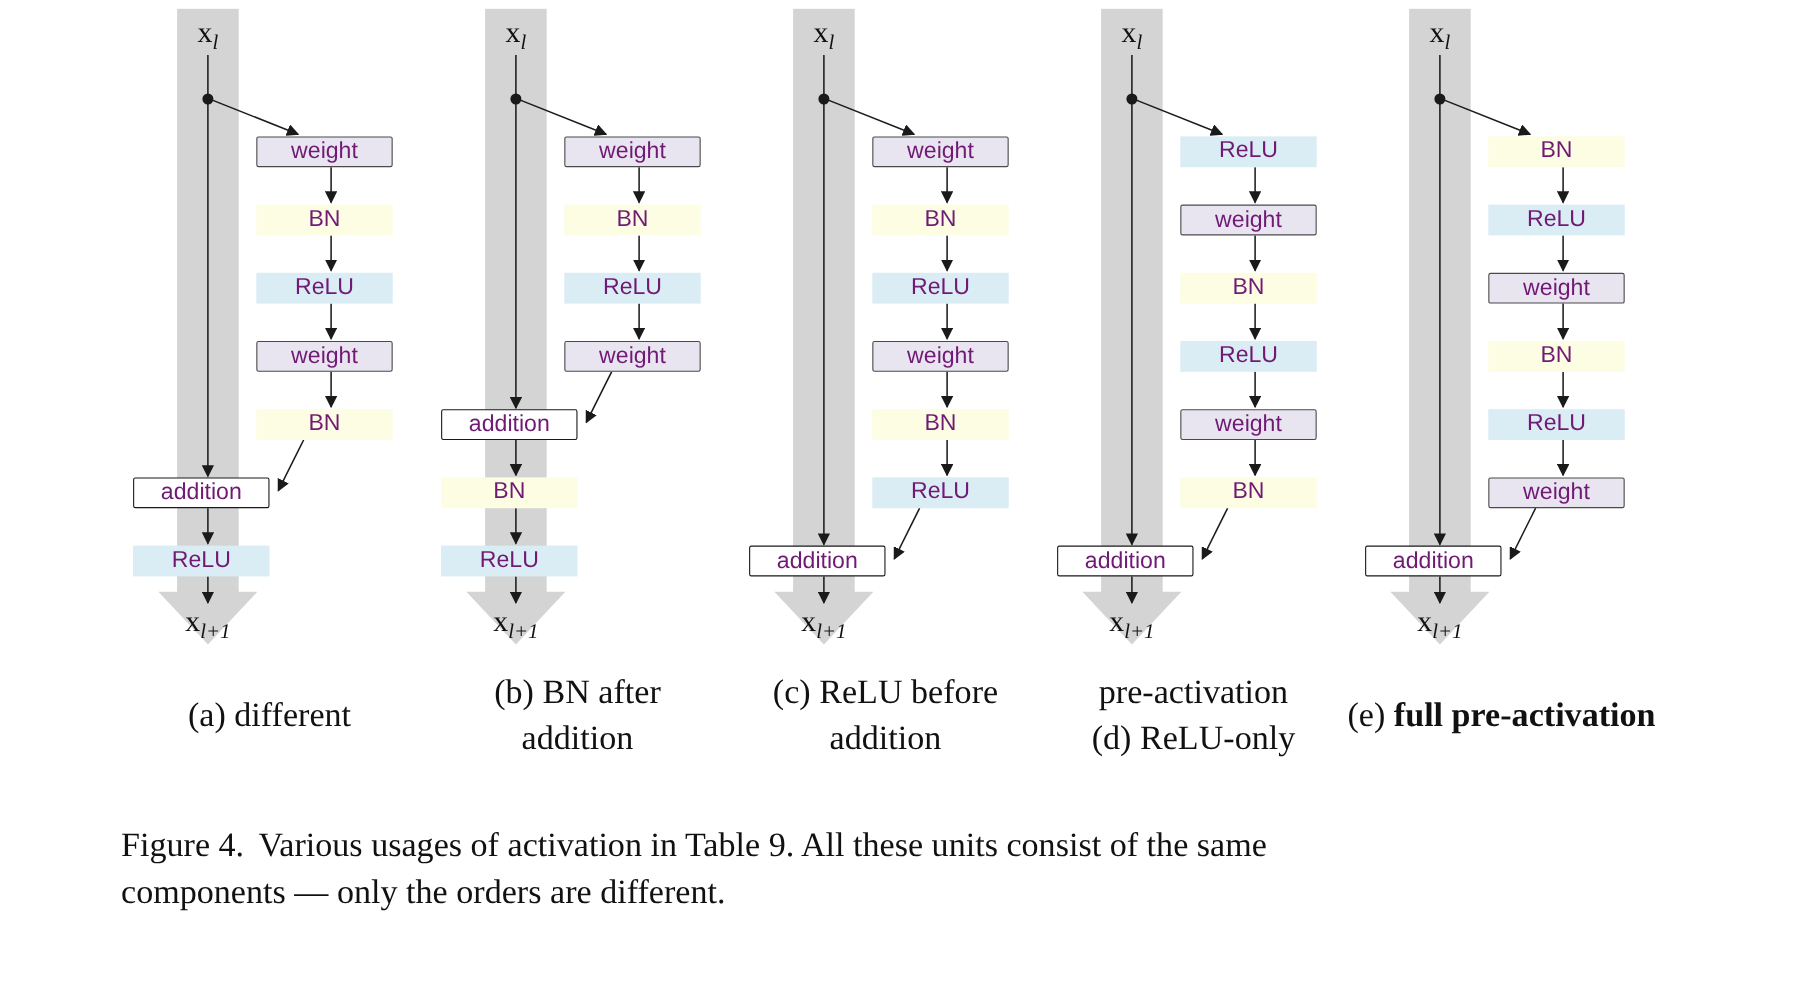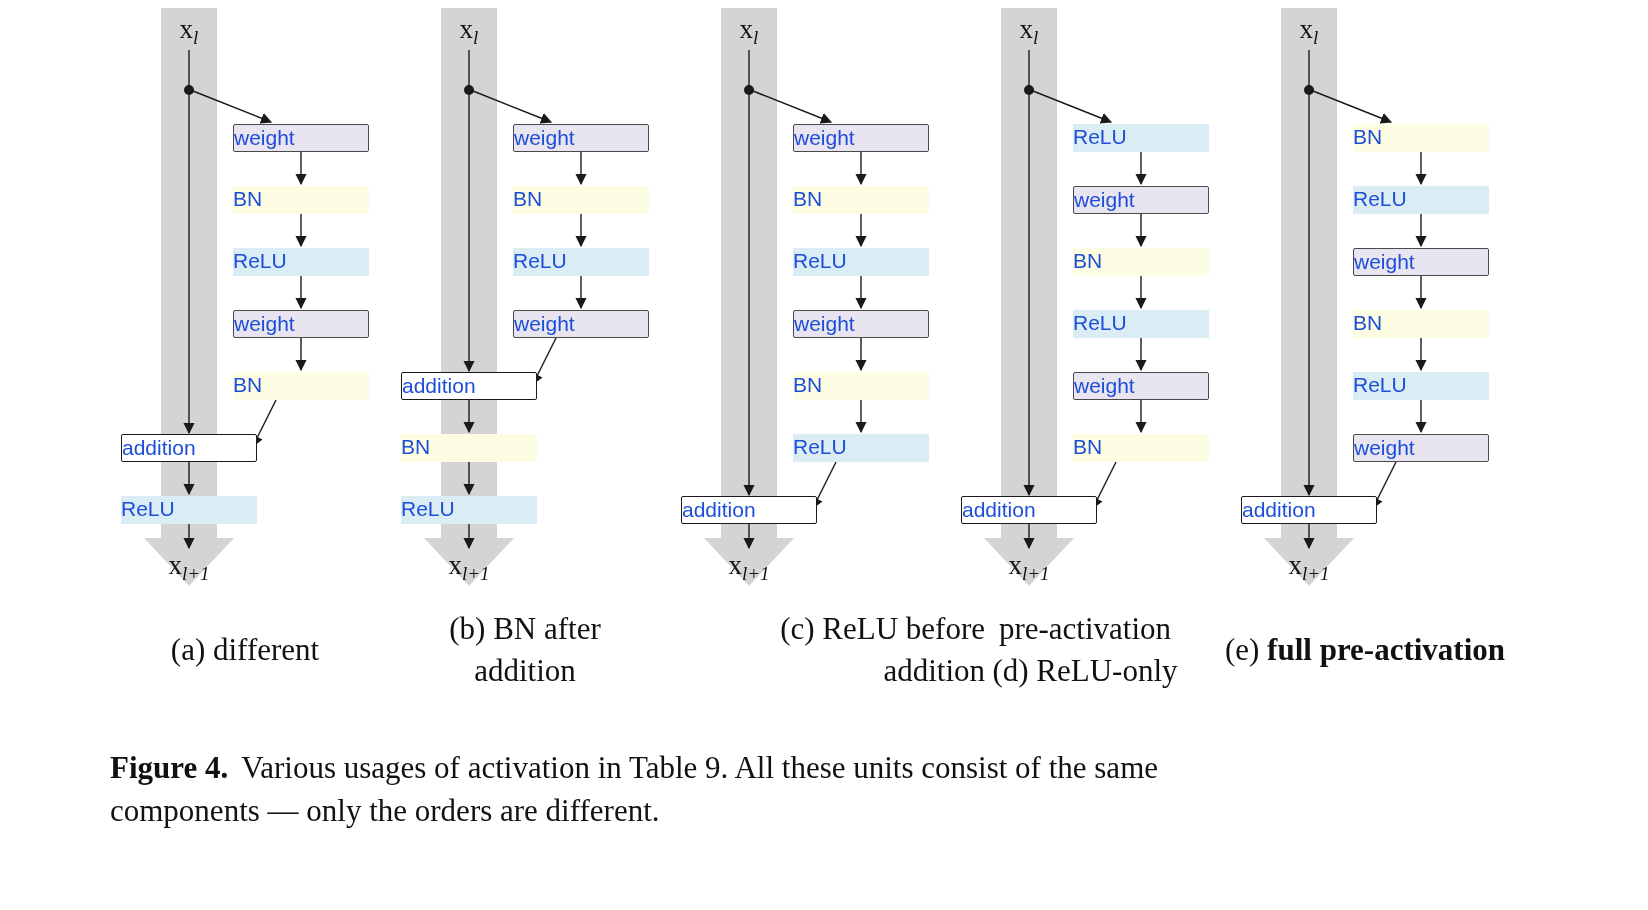--- a/index.html
+++ b/index.html
@@ -3,23 +3,23 @@
 <meta charset="utf-8">
 <style>
   * { box-sizing: border-box; margin: 0; padding: 0; }
   html, body { background: #ffffff; }
   body { width: 1648px; height: 910px; font-family: "Liberation Serif", serif; }
   #figure { position: relative; width: 1648px; height: 910px; overflow: hidden; background: #ffffff; margin-left: 32px; }
   #wires { position: absolute; left: 0; top: 0; }
   #layer { position: absolute; left: 0; top: 0; width: 1648px; height: 910px; }
 
   .block {
-    position: absolute; width: 136px; height: 28px; line-height: 26px;
-    text-align: left; font-family: "Liberation Sans", sans-serif;
-    font-size: 21px; color: #1d4ed8;
+    position: absolute; width: 124px; height: 28px; line-height: 26px;
+    text-align: center; font-family: "Liberation Sans", sans-serif;
+    font-size: 21px; color: #701a75;
   }
   .block-weight  { background: var(--c-weight); border: 1px solid var(--c-weight-border); border-radius: 2px; }
   .block-bn      { background: var(--c-bn); }
   .block-relu    { background: var(--c-relu); }
   .block-addition{ background: var(--c-add); border: 1px solid var(--c-add-border); border-radius: 2px; line-height: 25px; }
 
   .xlabel { position: absolute; width: 120px; text-align: center; font-size: 27px; color: #111; }
   .xlabel sub { font-style: italic; font-size: 19px; line-height: 0; }
 
   .col-caption {
@@ -27,21 +27,21 @@
     display: flex; flex-direction: column; align-items: center; justify-content: center;
     font-size: 31px; color: #111;
   }
   .cap-line { white-space: nowrap; line-height: 42px; }
   .bold { font-weight: bold; text-align: center; }
 
   .fig-caption {
     position: absolute; left: 78px; top: 746px; width: 1520px;
     font-size: 31px; line-height: 43px; color: #111;
   }
-  .fig-caption .lbl { font-weight: bold; margin-right: 13px; }
+  .fig-caption .lbl { font-weight: normal; margin-right: 13px; }
 </style>
 </head>
 <body>
 
 <div id="figure">
   <svg id="wires" width="1648" height="910">
     <defs>
       <marker id="ah" viewBox="0 0 10 10" refX="9" refY="5" markerWidth="8" markerHeight="8" orient="auto">
         <path id="ah-path" d="M0,0 L10,5 L0,10 z" fill="#1a1a1a"></path>
       </marker>
@@ -145,21 +145,21 @@
       </div>
       <div class="xlabel" style="left: 657px; top: 14px;"><span>x</span><sub>l</sub></div>
       <div class="xlabel" style="left: 657px; top: 550px;"><span>x</span><sub>l+1</sub></div>
       <div class="block block-weight" style="left: 761px; top: 124px;">weight</div>
       <div class="block block-bn" style="left: 761px; top: 186px;">BN</div>
       <div class="block block-relu" style="left: 761px; top: 248px;">ReLU</div>
       <div class="block block-weight" style="left: 761px; top: 310px;">weight</div>
       <div class="block block-bn" style="left: 761px; top: 372px;">BN</div>
       <div class="block block-relu" style="left: 761px; top: 434px;">ReLU</div>
       <div class="block block-addition" style="left: 649px; top: 496px;">addition</div>
-      <div class="col-caption" style="left: 593px; top: 604px; align-items: flex-end;">
+      <div class="col-caption" style="left: 593px; top: 604px;">
         <div class="cap-line"><span>(c) ReLU before</span></div>
         <div class="cap-line"><span>addition</span></div>
       </div>
       <div class="xlabel" style="left: 937px; top: 14px;"><span>x</span><sub>l</sub></div>
       <div class="xlabel" style="left: 937px; top: 550px;"><span>x</span><sub>l+1</sub></div>
       <div class="block block-relu" style="left: 1041px; top: 124px;">ReLU</div>
       <div class="block block-weight" style="left: 1041px; top: 186px;">weight</div>
       <div class="block block-bn" style="left: 1041px; top: 248px;">BN</div>
       <div class="block block-relu" style="left: 1041px; top: 310px;">ReLU</div>
       <div class="block block-weight" style="left: 1041px; top: 372px;">weight</div>

